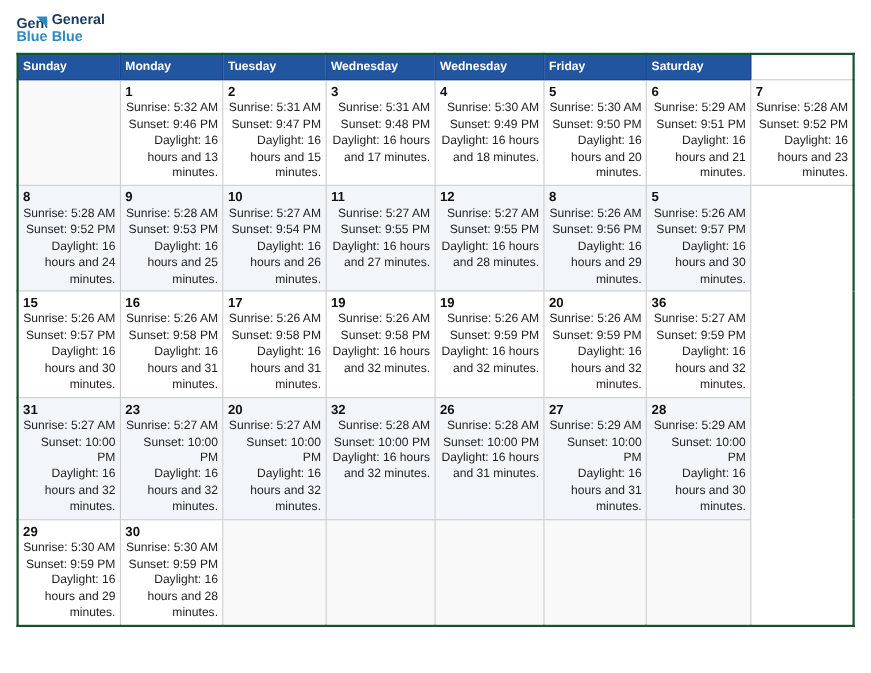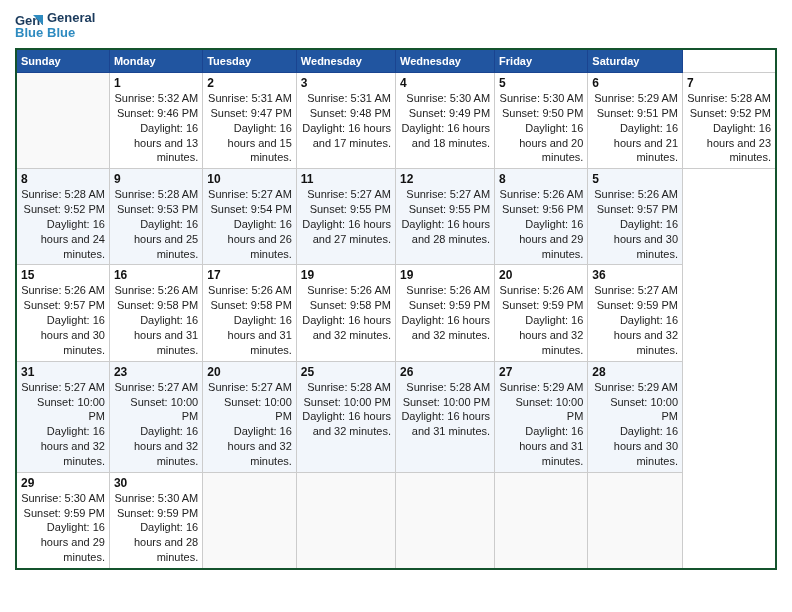--- a/index.html
+++ b/index.html
@@ -215,21 +215,21 @@
           </td>
           <td>
             <span class="day-num">23</span>
             <div class="day-info">Sunrise: 5:27 AM<br>Sunset: 10:00 PM<br>Daylight: 16 hours and 32 minutes.</div>
           </td>
           <td>
             <span class="day-num">20</span>
             <div class="day-info">Sunrise: 5:27 AM<br>Sunset: 10:00 PM<br>Daylight: 16 hours and 32 minutes.</div>
           </td>
           <td>
-            <span class="day-num">25</span>
+            <span class="day-num">32</span>
             <div class="day-info">Sunrise: 5:28 AM<br>Sunset: 10:00 PM<br>Daylight: 16 hours and 32 minutes.</div>
           </td>
           <td>
             <span class="day-num">26</span>
             <div class="day-info">Sunrise: 5:28 AM<br>Sunset: 10:00 PM<br>Daylight: 16 hours and 31 minutes.</div>
           </td>
           <td>
             <span class="day-num">27</span>
             <div class="day-info">Sunrise: 5:29 AM<br>Sunset: 10:00 PM<br>Daylight: 16 hours and 31 minutes.</div>
           </td>

